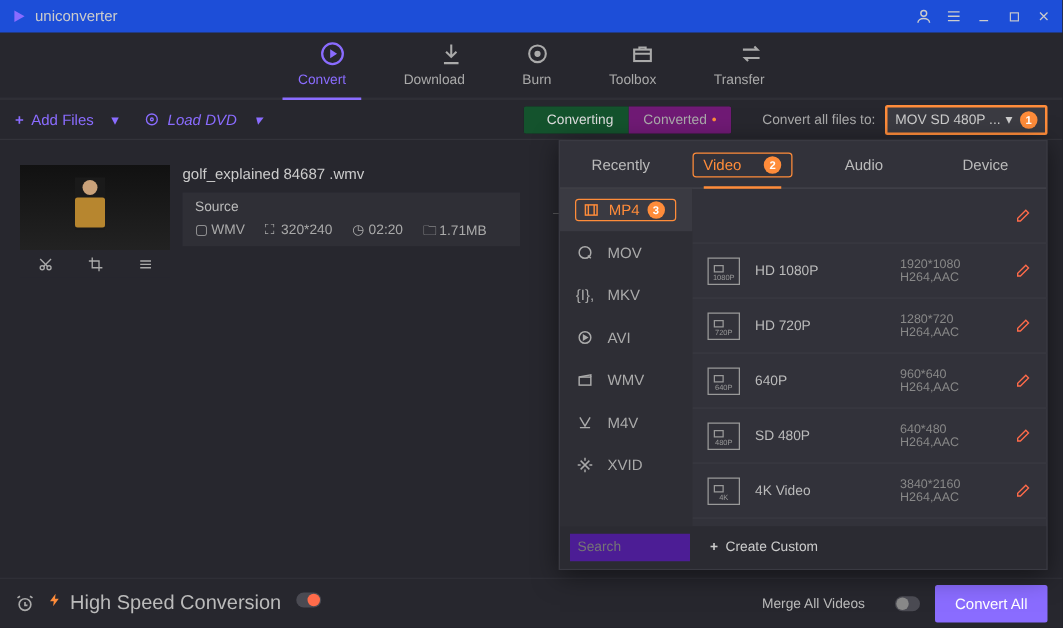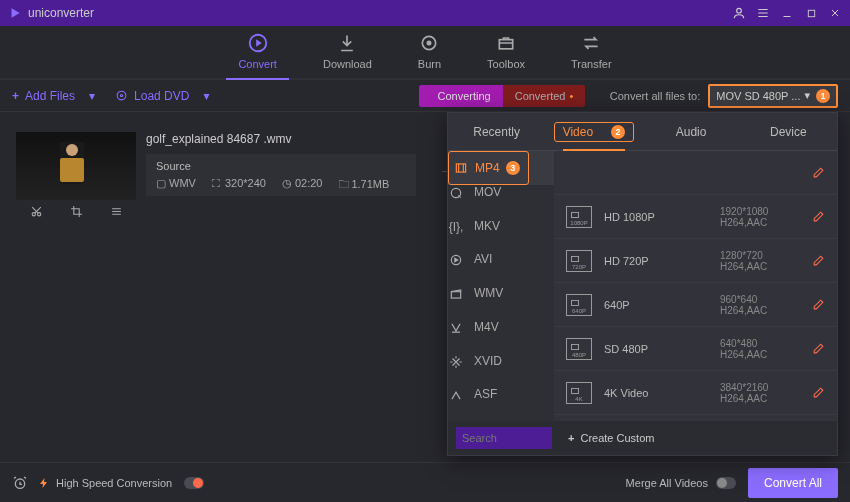--- a/index.html
+++ b/index.html
@@ -1,39 +1,39 @@
 <!DOCTYPE html>
 <html><head>
 <meta charset="utf-8">
 <style>
   * { box-sizing: border-box; margin: 0; padding: 0; }
   html, body { width: 850px; height: 502px; overflow: hidden; font-family: -apple-system, "Segoe UI", Arial, sans-serif; font-size: 12px; color: #ccc; background: #27272e; }
   .window { width: 850px; height: 502px; background: #27272e; position: relative; display: flex; flex-direction: column; }
-  .titlebar { height: 26px; display: flex; align-items: center; padding: 0 8px; background: #4c1d95; color: #ccc; }
+  .titlebar { height: 26px; display: flex; align-items: center; padding: 0 8px; background: #1d4ed8; color: #ccc; }
   .titlebar .brand { display: flex; align-items: center; gap: 6px; }
   .titlebar .sp { flex: 1; }
   .titlebar .win-icons { display: flex; align-items: center; gap: 10px; }
   .titlebar .win-icons .ic { width: 14px; height: 14px; display: flex; align-items: center; justify-content: center; color: #ccc; }
   .tb-icon { width: 14px; height: 14px; }
 
   .toolbar { height: 54px; display: flex; justify-content: center; align-items: flex-end; gap: 46px; border-bottom: 2px solid #2f2f36; position: relative; }
-  .toolbar .item { display: flex; flex-direction: column; align-items: center; gap: 4px; padding-bottom: 8px; color: #aaa; cursor: pointer; position: relative; }
+  .toolbar .item { display: flex; flex-direction: column; align-items: flex-end; gap: 4px; padding-bottom: 8px; color: #aaa; cursor: pointer; position: relative; }
   .toolbar .item.active { color: #8a6cff; }
   .toolbar .item .ticon { width: 22px; height: 22px; display:flex; align-items:center; justify-content:center; }
   .toolbar .item.active::after { content: ""; position: absolute; left: -12px; right: -12px; bottom: -2px; height: 2px; background: #8a6cff; }
   .toolbar .label { font-size: 11px; }
 
   .subbar { height: 32px; display: flex; align-items: center; padding: 0 12px; background: #27272e; border-bottom: 1px solid #33333a; }
   .add-files { color: #8a6cff; display: flex; align-items: center; gap: 6px; cursor: pointer; }
   .add-files .plus { font-weight: bold; }
   .chev { color: #8a6cff; margin-left: 8px; }
-  .load-dvd { color: #8a6cff; display: flex; align-items: center; gap: 6px; margin-left: 20px; cursor: pointer; }
+  .load-dvd { color: #8a6cff; display: flex; align-items: center; gap: 6px; margin-left: 20px; cursor: pointer; font-style: italic; }
   .seg { margin-left: 210px; display: flex; background: #1f1f24; border-radius: 2px; overflow: hidden; }
-  .seg .sbtn { padding: 5px 12px; font-size: 11px; color: #aaa; background: #7f1d1d; cursor: pointer; }
-  .seg .sbtn.active { background: #a21caf; color: #ddd; padding-left: 18px; }
+  .seg .sbtn { padding: 5px 12px; font-size: 11px; color: #aaa; background: #701a75; cursor: pointer; }
+  .seg .sbtn.active { background: #14532d; color: #ddd; padding-left: 18px; }
   .seg .dot { color: #ff8c3a; margin-left: 4px; }
   .convertall-to { margin-left: auto; display: flex; align-items: center; gap: 8px; font-size: 11px; color: #aaa; }
   .caret-box { background: #3b3b42; padding: 3px 6px; border-radius: 2px; display:flex; align-items:center; gap:4px; color:#ccc; position: relative; border: 2px solid #ff8c3a; }
   .badge { background: #ff8c3a; color: #fff; border-radius: 50%; width: 14px; height: 14px; font-size: 9px; display: inline-flex; align-items: center; justify-content: center; font-weight: bold; margin-left: 2px; }
 
   .content { flex: 1; position: relative; background: #27272e; }
   .file-row { position: absolute; left: 16px; top: 20px; display: flex; }
   .thumb-wrap { width: 120px; }
   .thumb { width: 120px; height: 68px; background: linear-gradient(#111,#222); position: relative; overflow:hidden; }
   .thumb .pf { position:absolute; left:44px; top:10px; width:24px; height:42px; background:#1a1a1a; }
@@ -55,21 +55,21 @@
   .panel-tabs { height: 38px; display: flex; align-items: center; border-bottom: 1px solid #44444c; }
   .panel-tabs .tab { flex: 1; text-align: center; font-size: 12px; color: #bbb; cursor: pointer; height: 100%; display:flex; align-items:center; justify-content:center; position: relative; }
   .panel-tabs .tab.active { color: #ff8c3a; }
   .panel-tabs .tab.active::after { content:""; position:absolute; left:18px; right:18px; bottom:-1px; height:2px; background:#ff8c3a; }
   .tab .box { border:1.5px solid #ff8c3a; border-radius:3px; padding:2px 8px; display:inline-flex; align-items:center; gap:16px; }
 
   .panel-body { flex:1; display:flex; overflow:hidden; }
   .fmt-list { width: 106px; background: #2e2e35; display:flex; flex-direction:column; overflow-y:auto; }
   .fmt-list::-webkit-scrollbar { width:6px; }
   .fmt-list::-webkit-scrollbar-thumb { background:#4a4a52; }
-  .fmt { height: 34px; display:flex; gap:10px; color:#aaa; font-size: 12px; cursor:pointer; }
+  .fmt { height: 34px; display:flex; align-items:center; padding-left: 12px; gap:10px; color:#aaa; font-size: 12px; cursor:pointer; }
   .fmt.active { background: #3a3a42; color: #ff8c3a; }
   .fmt .box { border:1.5px solid #ff8c3a; border-radius:3px; padding:1px 8px 1px 26px; position: relative; display:inline-flex; align-items:center; gap:4px; }
   .fmt.active .box { color:#ff8c3a; }
   .fic { width:16px; height:16px; display:flex; align-items:center; justify-content:center; }
 
   .presets { flex:1; overflow-y:auto; }
   .presets::-webkit-scrollbar { width:6px; }
   .presets::-webkit-scrollbar-thumb { background:#4a4a52; }
   .preset { height: 44px; display:flex; align-items:center; padding: 0 12px; gap: 12px; border-bottom: 1px solid #3a3a42; }
   .preset .ico { width:26px; height:22px; border:1.5px solid #999; position:relative; flex-shrink:0; }
@@ -83,27 +83,27 @@
   .preset.first .ico::before { border-color:#ff8c3a; }
 
   .panel-foot { height: 34px; background:#2b2b32; display:flex; align-items:center; }
   .panel-foot .search { margin-left: 8px; width: 96px; }
   .panel-foot .search input { width:100%; background:#4c1d95; border:none; color:#aaa; padding:5px 6px; font-size:11px; outline:none; }
   .panel-foot .cc { margin-left: 16px; color:#ccc; font-size:11px; display:flex; align-items:center; gap:6px; cursor:pointer; }
   .panel-foot .cc .plus { font-weight:bold; }
 
   .footer { height: 40px; display:flex; align-items:center; padding: 0 12px; background:#27272e; border-top: 1px solid #33333a; }
   .clock { color:#aaa; margin-right:10px; }
-  .hs { display:flex; align-items:center; gap:6px; color:#bbb; font-size:11px; }
+  .hs { display:flex; gap:6px; color:#bbb; font-size:16px; }
   .bolt { color:#ff8c3a; }
   .toggle { width:20px; height:12px; border-radius:6px; background:#4a4a52; position:relative; margin-left:6px; }
   .toggle.on::after { content:""; position:absolute; right:1px; top:1px; width:10px; height:10px; border-radius:50%; background:#ff6b4a; }
   .toggle.off::after { content:""; position:absolute; left:1px; top:1px; width:10px; height:10px; border-radius:50%; background:#888; }
   .footer .sp { flex:1; }
-  .merge { display:flex; align-items:center; gap:2px; font-size:11px; color:#bbb; margin-right: 12px; }
+  .merge { display:flex; align-items:center; gap:18px; font-size:11px; color:#bbb; margin-right: 12px; }
   .convert-btn { background:#8a6cff; color:#fff; border:none; padding: 8px 16px; font-size:12px; border-radius:2px; cursor:pointer; }
 
   svg { display:block; }
 </style>
 </head>
 <body>
 
 <div class="window">
 
   <div class="titlebar">
@@ -331,28 +331,20 @@
               <span>M4V</span>
             </div>
           <div class="fmt">
               <span class="fic">
                 <svg width="14" height="14" viewBox="0 0 24 24" fill="none" stroke="#aaa" stroke-width="2">
                   <path d="M6 6l12 12M18 6L6 18M12 2v4M12 18v4M2 12h4M18 12h4"></path>
                 </svg>
               </span>
               <span>XVID</span>
             </div>
-          <div class="fmt">
-              <span class="fic">
-                <svg width="14" height="14" viewBox="0 0 24 24" fill="none" stroke="#aaa" stroke-width="2">
-                  <path d="M5 19l7-12 7 12"></path>
-                </svg>
-              </span>
-              <span>ASF</span>
-            </div>
         </div>
         <div class="presets">
           <div class="preset first">
             <div style="flex:1"></div>
             <span class="edit">
                 <svg width="13" height="13" viewBox="0 0 24 24" fill="none" stroke="#ff6b4a" stroke-width="2">
                   <path d="M4 20h4L20 8l-4-4L4 16v4z"></path>
                 </svg>
               </span>
           </div>

